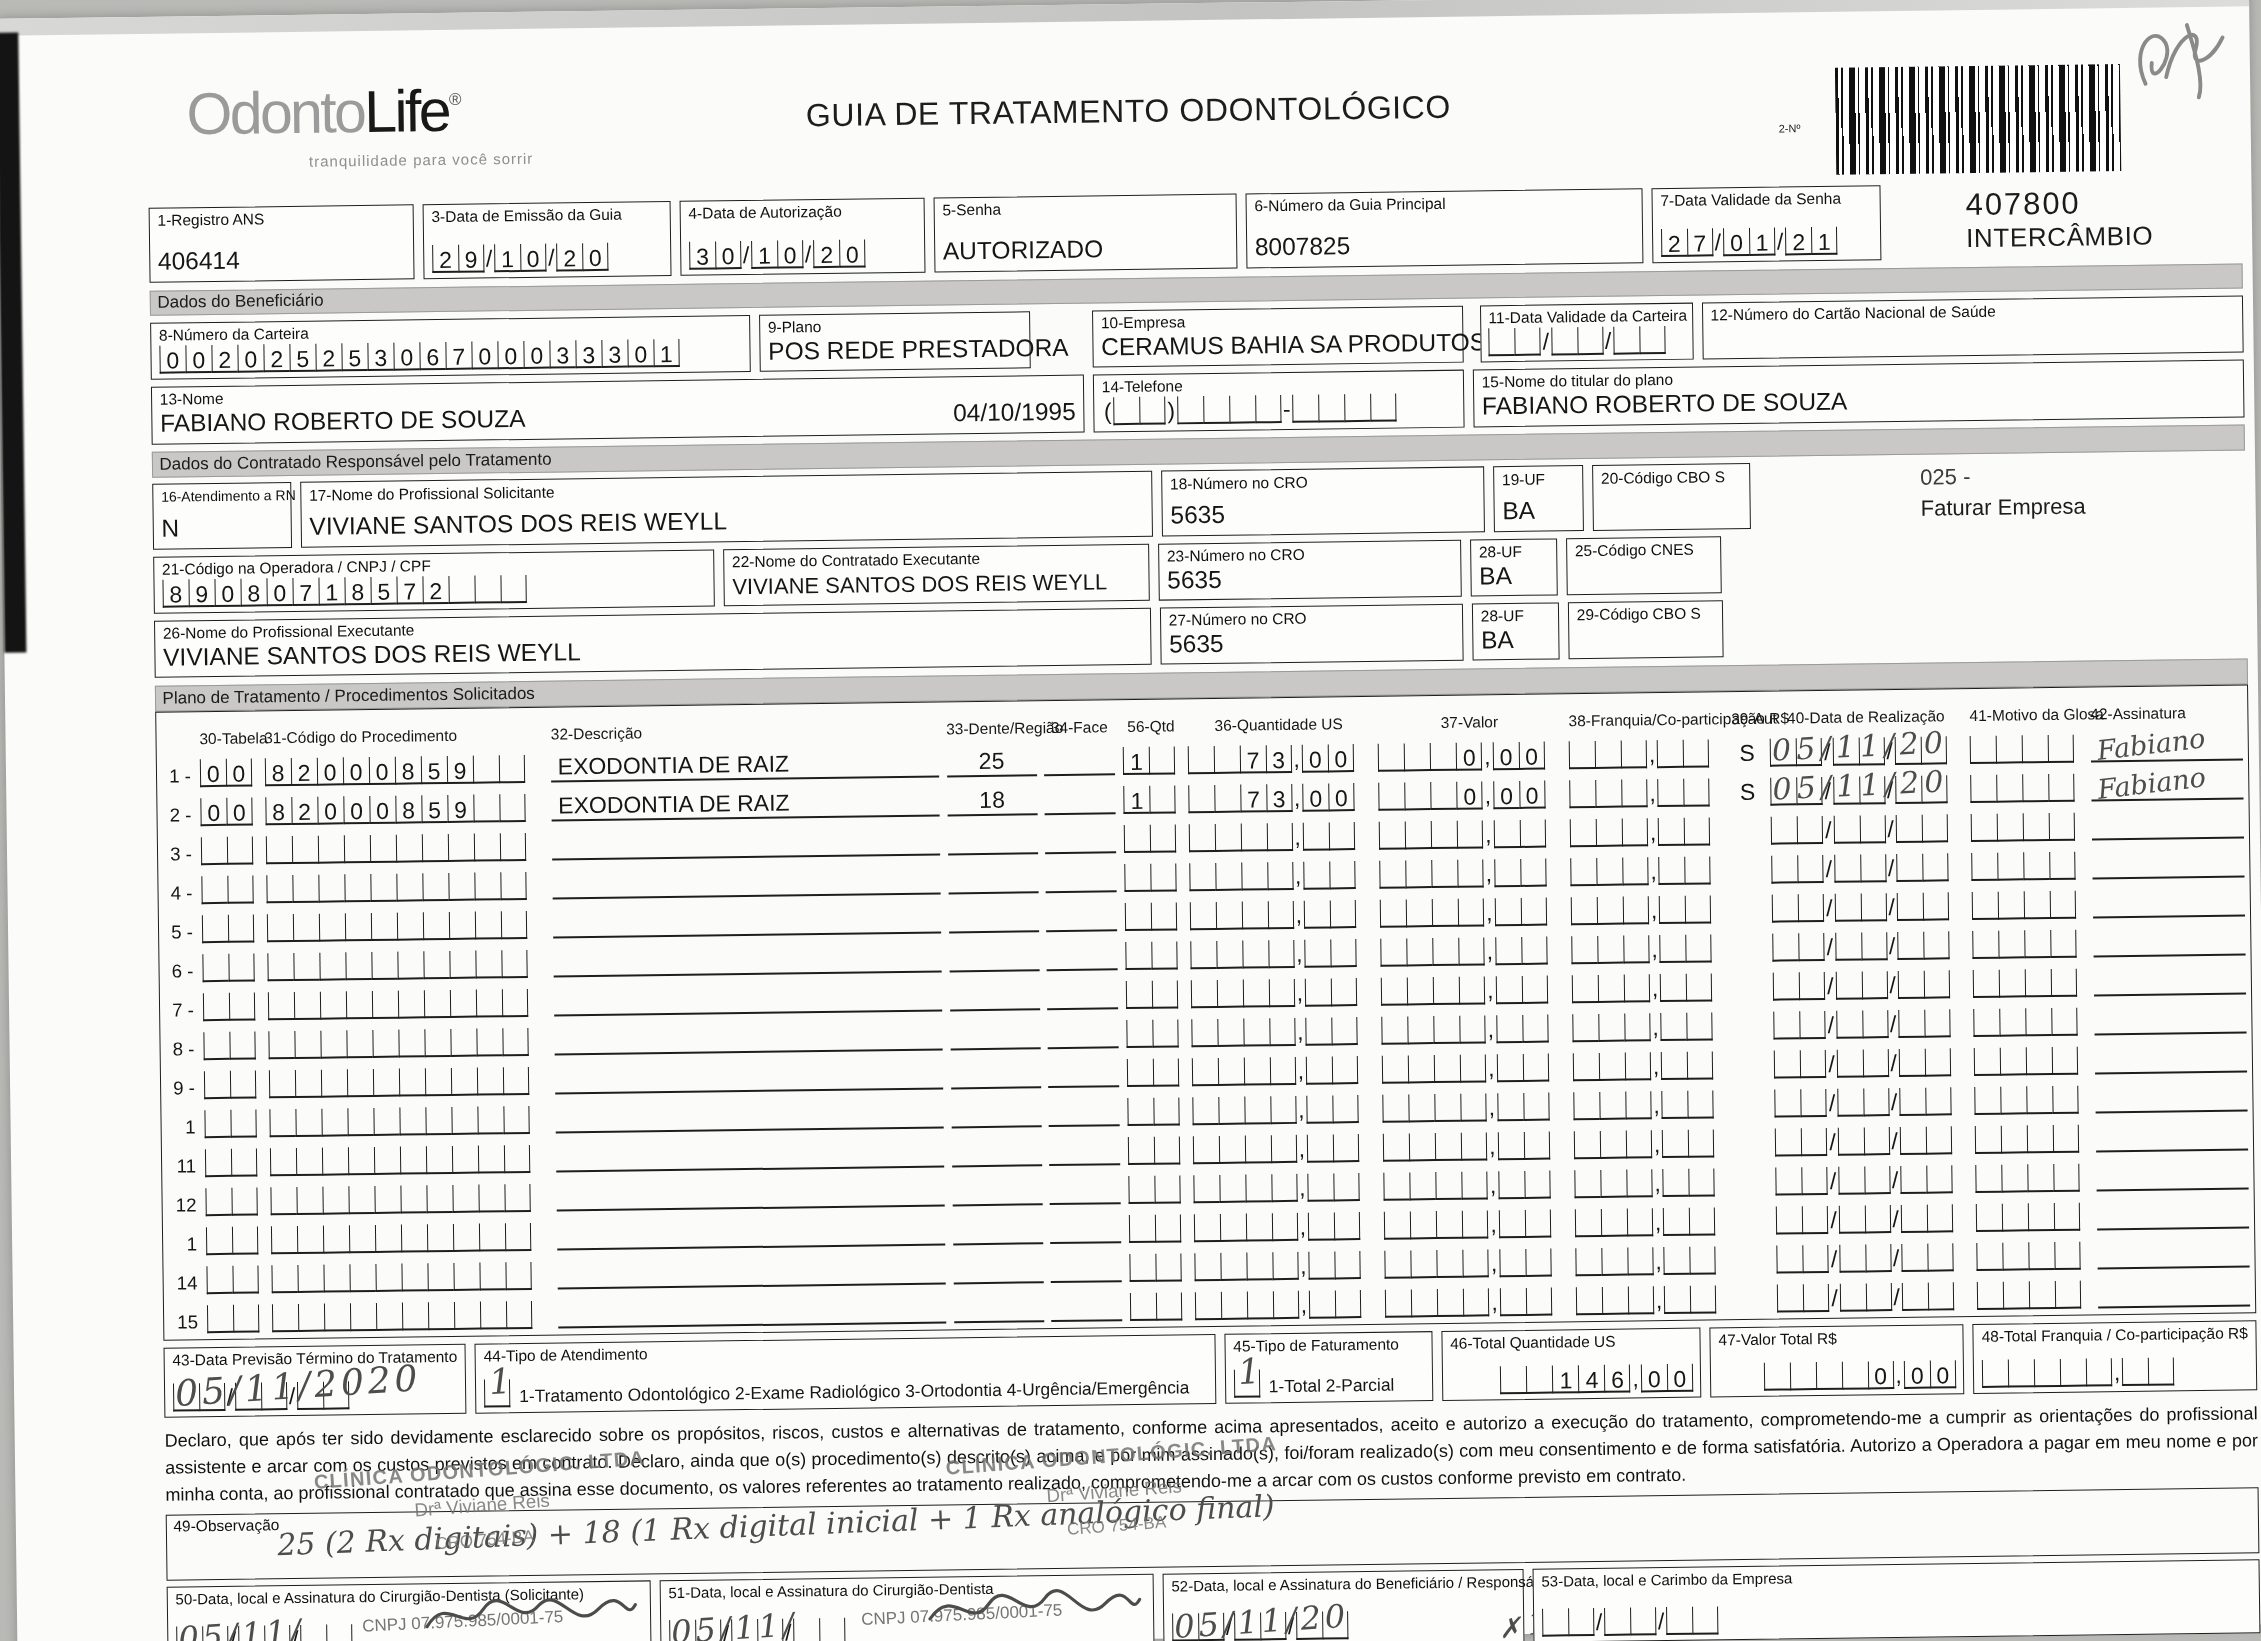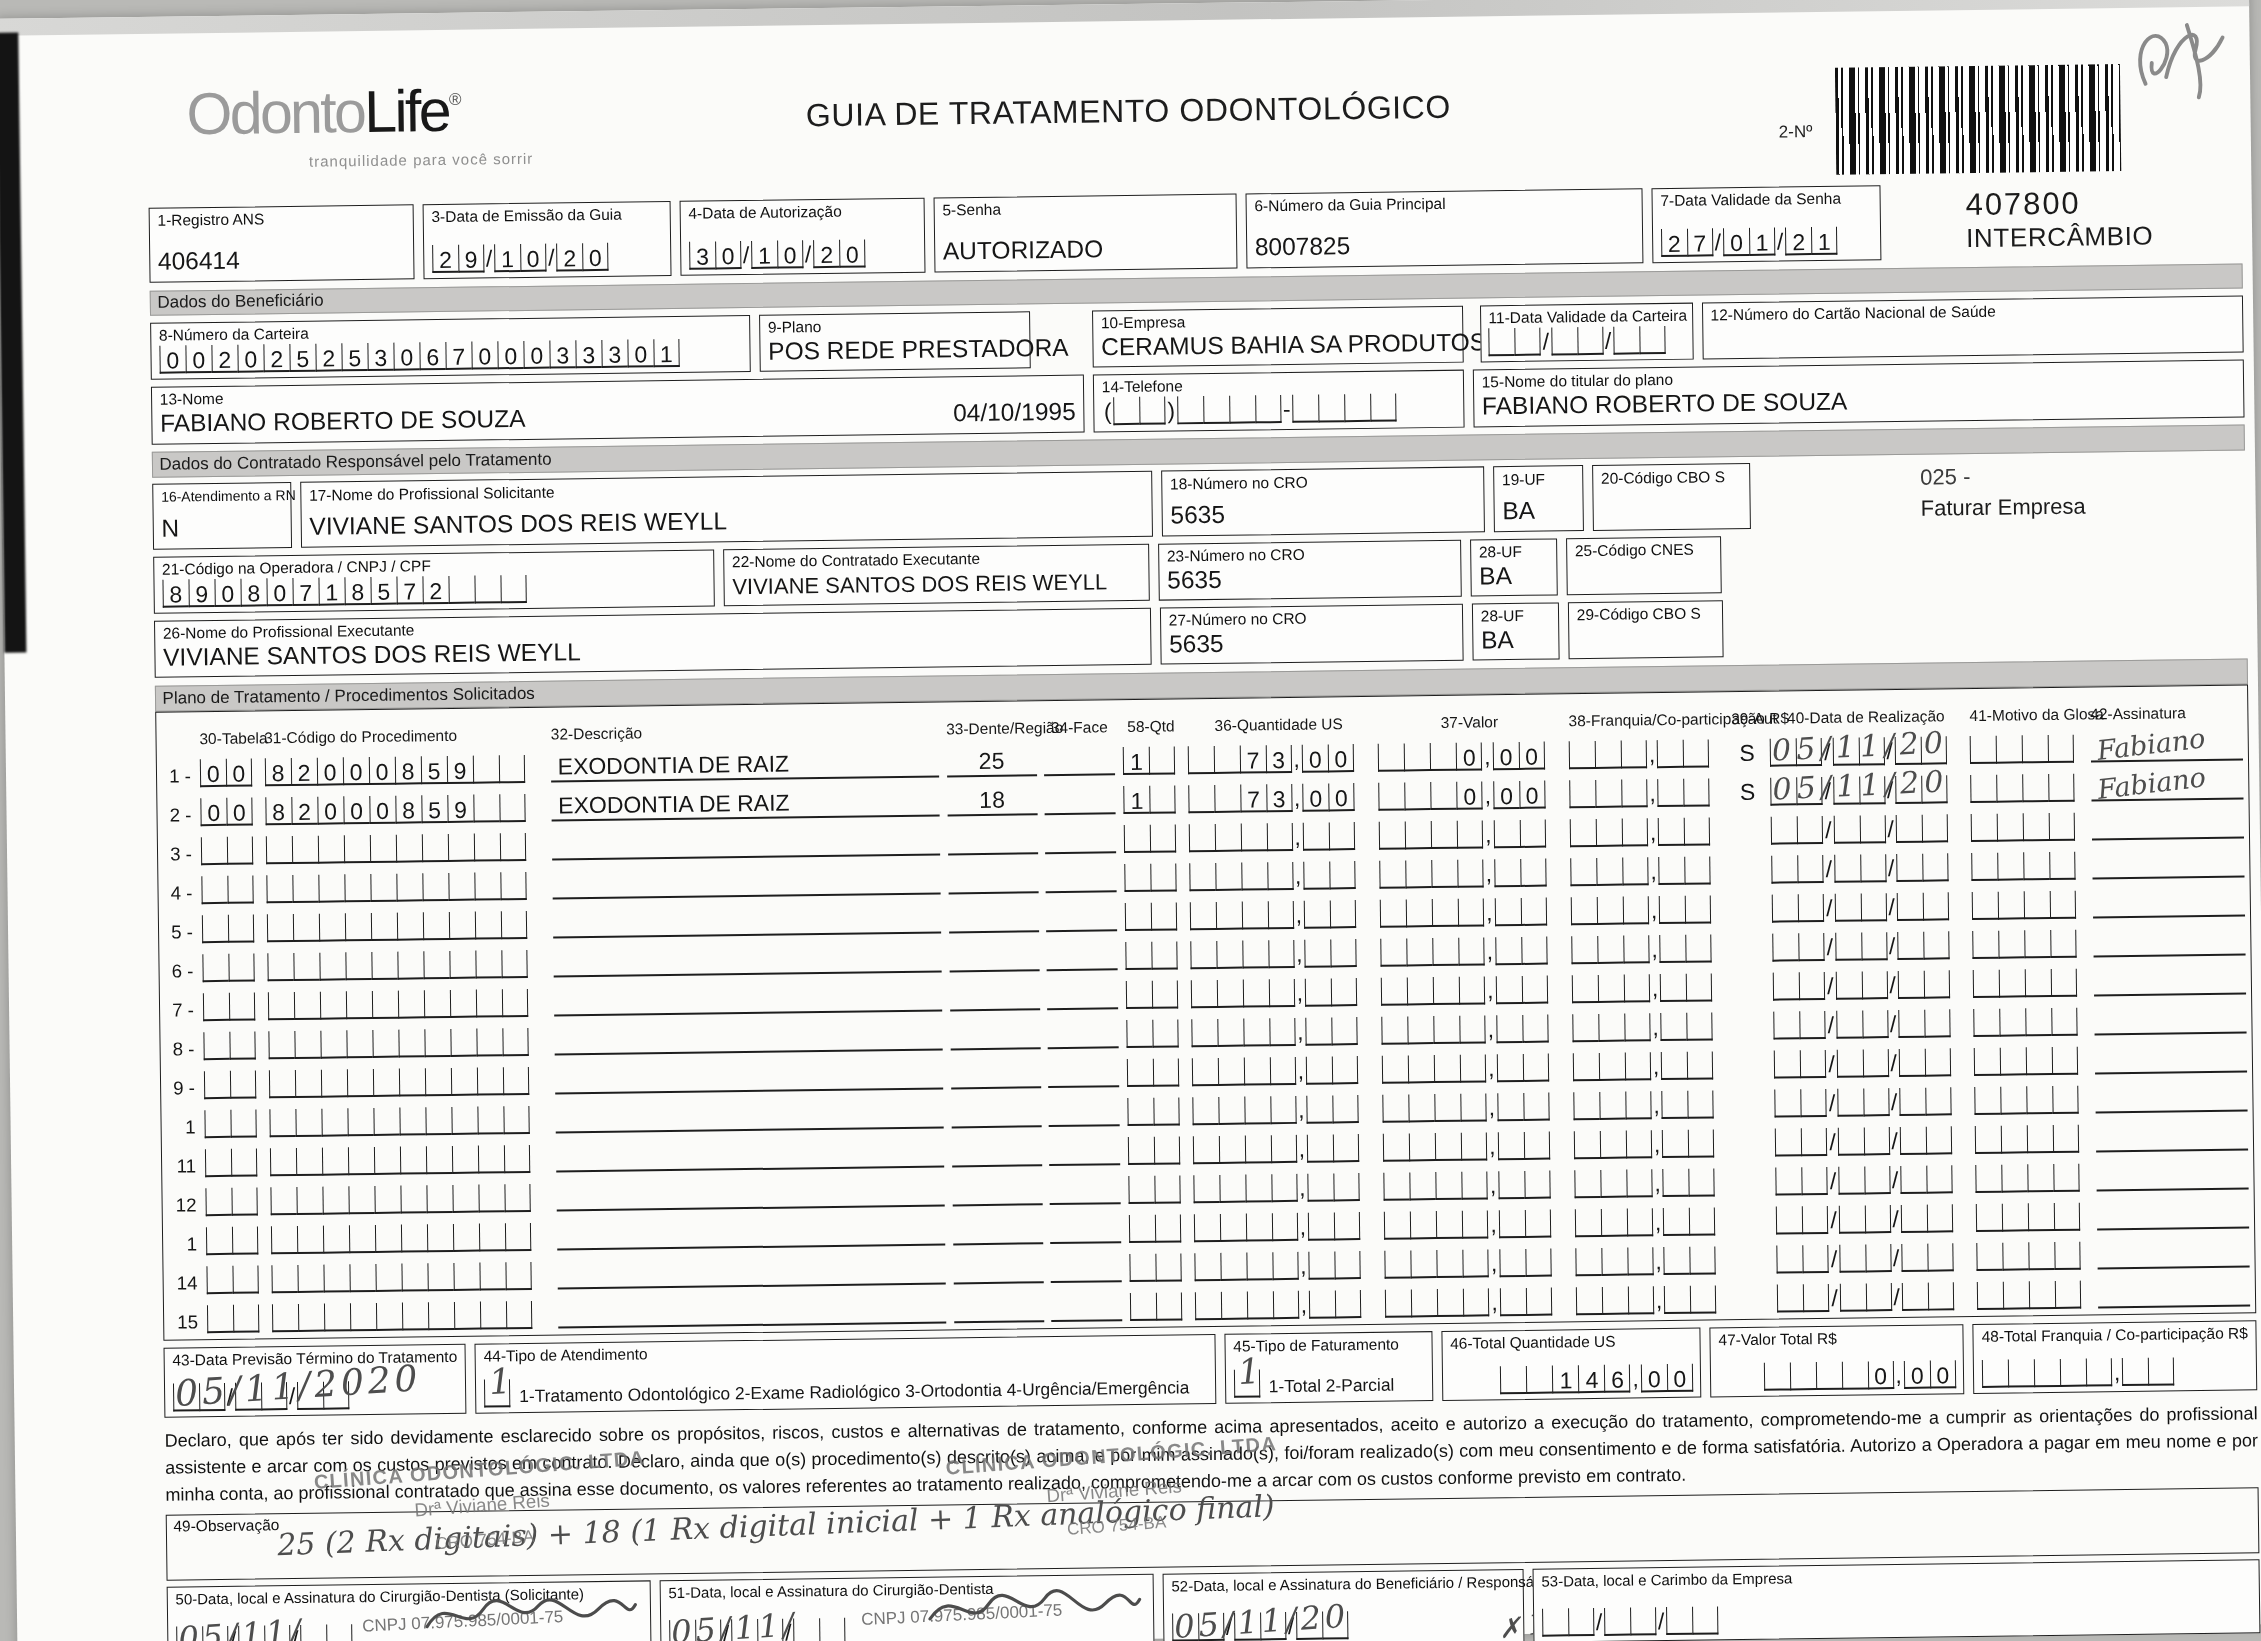--- a/index.html
+++ b/index.html
@@ -13,21 +13,21 @@
   .form{position:absolute;left:150px;top:30px;width:2093px}
 
   
   .header{position:relative;height:154px}
   .logo{position:absolute;left:39px;top:34px;font-size:59px;letter-spacing:-2.6px;white-space:nowrap}
   .logo .od{color:#9b9b9b}.logo .lf{color:#181818}
   .logo sup{font-size:17px;letter-spacing:0;color:#555;vertical-align:26px}
   .tagline{position:absolute;left:161px;top:108px;font-size:15px;color:#8f8f8f;letter-spacing:1px}
   .gtitle{position:absolute;left:981px;top:59px;transform:translateX(-50%);font-size:32px;
     letter-spacing:0.6px;color:#1d1d1d;white-space:nowrap}
-  .bclabel{position:absolute;left:1631px;top:97px;font-size:17px;color:#222}
+  .bclabel{position:absolute;left:1631px;top:97px;font-size:11px;color:#222}
   .barcode{position:absolute;left:1688px;top:43px;width:285px;height:107px;
     background:repeating-linear-gradient(90deg,#101010 0 3.2px,#fff 3.2px 5.8px,#101010 5.8px 7.7px,#fff 7.7px 13.6px,
     #101010 13.6px 20px,#fff 20px 22.6px,#101010 22.6px 24px,#fff 24px 30px)}
   .penmark{position:absolute;right:3.9px;top:-7.7px}
 
   
   .frow{display:flex;gap:9px;margin-top:6.5px;align-items:stretch}
   .fbox{border:1.9px solid var(--ink,#1e1e1e);background:#fdfdfc;padding:3.2px 7.7px 5.2px;
     position:relative;display:flex;flex-direction:column;justify-content:space-between;min-height:57px}
   .flabel{font-size:15.5px;line-height:1.15;color:#101010;white-space:nowrap}
@@ -342,21 +342,21 @@
 
     <div class="secbar">Plano de Tratamento / Procedimentos Solicitados</div>
     <div class="tablebox">
       <div class="thead">
         <span class="col-num"></span>
         <span class="col-tab">30-Tabela</span>
         <span class="col-cod">31-Código do Procedimento</span>
         <span class="col-desc">32-Descrição</span>
         <span class="col-dente hc-c">33-Dente/Região</span>
         <span class="col-face hc-c">34-Face</span>
-        <span class="col-qtd hc-c">58-Qtd</span>
+        <span class="col-qtd hc-c">56-Qtd</span>
         <span class="col-us hc-c">36-Quantidade US</span>
         <span class="col-val hc-c">37-Valor</span>
         <span class="col-fra">38-Franquia/Co-participação R$</span>
         <span class="col-aut" style="font-size:15.5px">39-Aut</span>
         <span class="col-dat hc-c">40-Data de Realização</span>
         <span class="col-glo">41-Motivo da Glosa</span>
         <span class="col-sig">42-Assinatura</span>
       </div>
       <div id="trows">
           <div class="trow">

